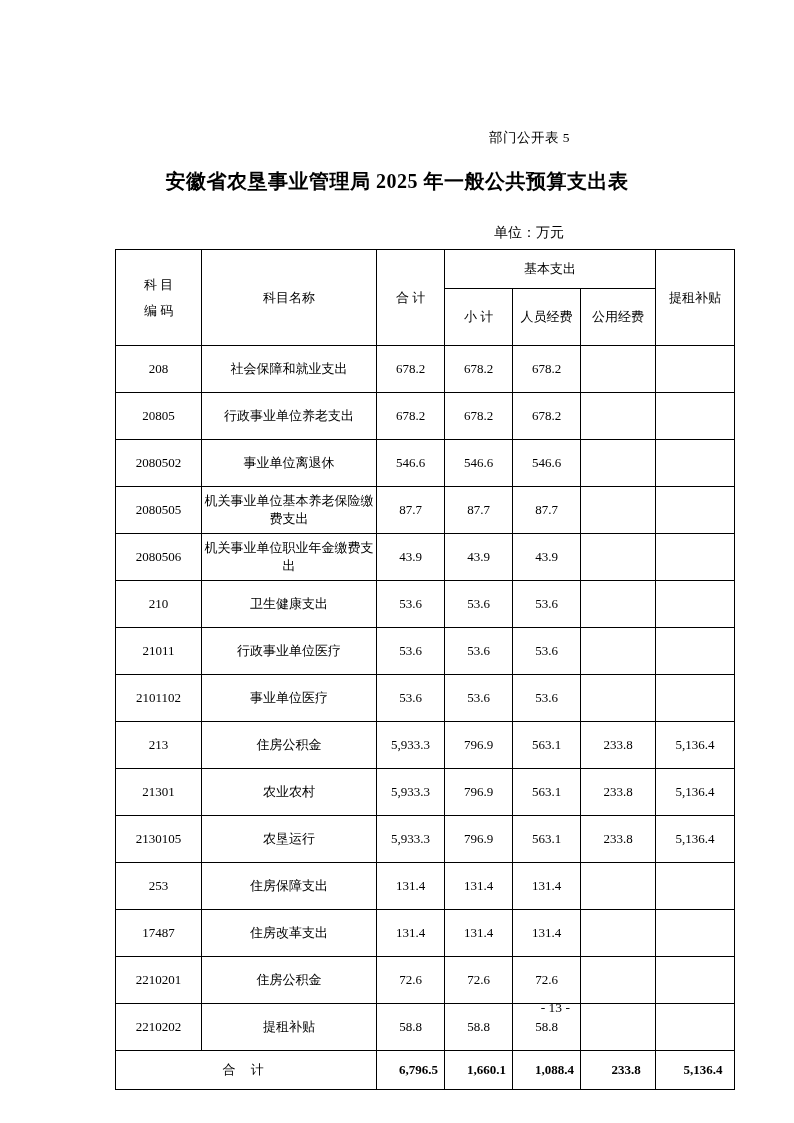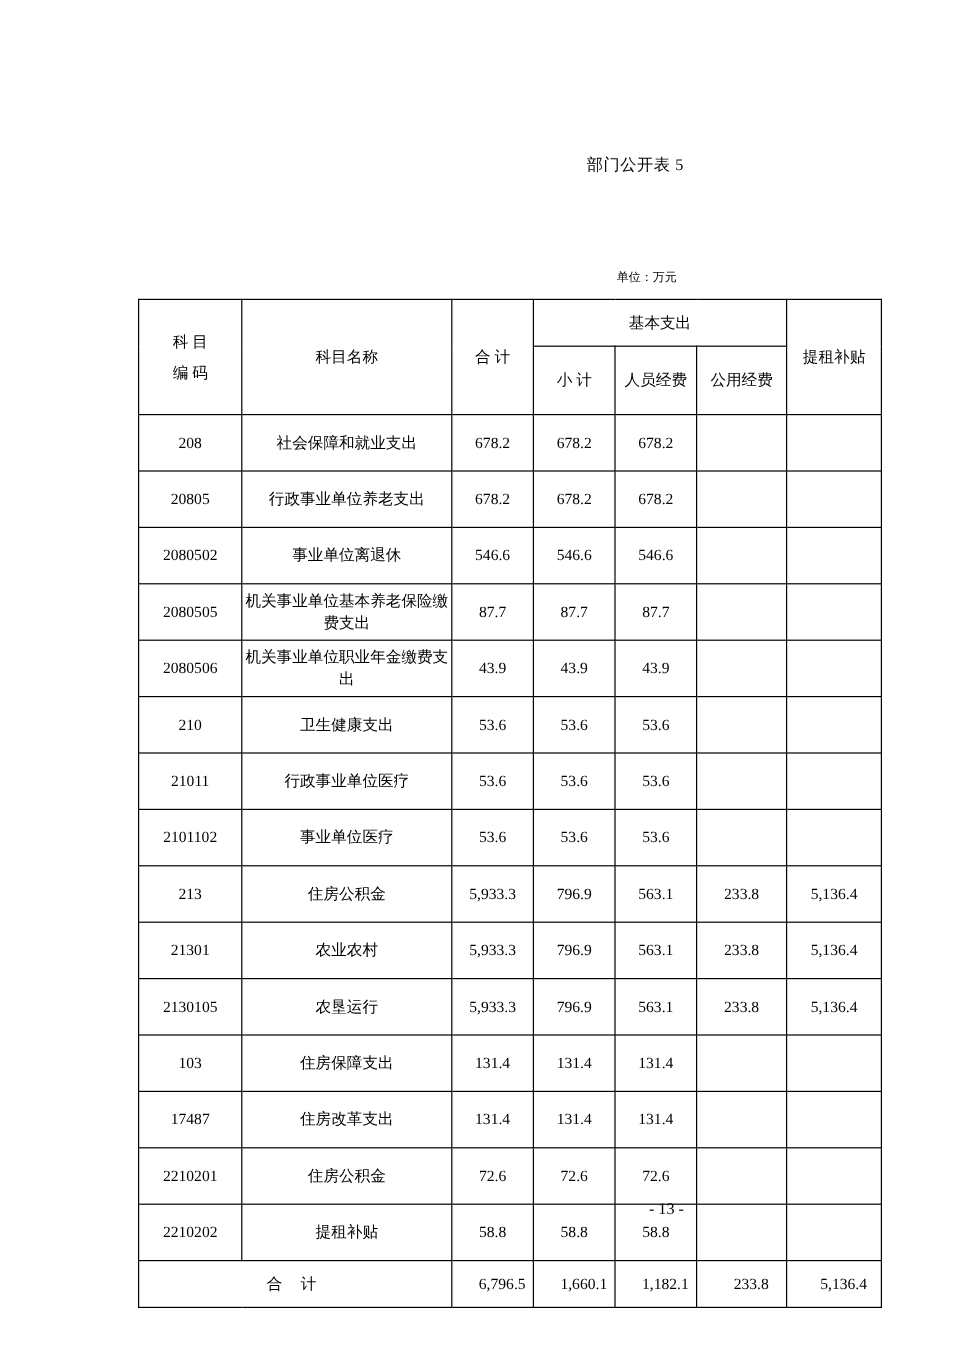--- a/index.html
+++ b/index.html
@@ -37,21 +37,21 @@
     text-align: center;
     font-size: 20px;
     font-weight: bold;
     font-family: "Liberation Serif", serif;
     letter-spacing: 0.5px;
   }
   .unit-note {
     position: absolute;
     top: 208px;
     right: 124px;
-    font-size: 10px;
+    font-size: 14px;
   }
   table.budget {
     position: absolute;
     top: 233px;
     left: 115px;
     width: 565px;
     border-collapse: collapse;
     table-layout: fixed;
   }
   table.budget td, table.budget th {
@@ -91,21 +91,21 @@
 
   .num {
     text-align: center;
     vertical-align: bottom;
     padding-bottom: 5px;
     font-size: 13.5px;
   }
   .total-row .num {
     vertical-align: middle;
     padding-bottom: 0;
-    font-weight: normal;
+    font-weight: bold;
     padding-left: 16px;
   }
   .total-label {
     letter-spacing: 6px;
     font-weight: bold;
     font-size: 14px;
   }
   .page-number {
     position: absolute;
     top: 984px;
@@ -113,20 +113,21 @@
     font-size: 13.5px;
   }
 </style>
 </head>
 <body>
 
 <div class="page">
 
   <div class="header-note">部门公开表 5</div>
 
+  <div class="doc-title">安徽省农垦事业管理局 2025 年一般公共预算支出表</div>
 
   <div class="unit-note">单位：万元</div>
 
   <table class="budget">
     <colgroup>
       <col class="col-code">
       <col class="col-name">
       <col class="col-total">
       <col class="col-sub">
       <col class="col-person">
@@ -245,21 +246,21 @@
         <tr class="body-row">
           <td class="code-l2">2130105</td>
           <td class="name-l2">农垦运行</td>
           <td class="num">5,933.3</td>
           <td class="num">796.9</td>
           <td class="num">563.1</td>
           <td class="num">233.8</td>
           <td class="num">5,136.4</td>
         </tr>
         <tr class="body-row">
-          <td class="code-l0">103</td>
+          <td class="code-l0">253</td>
           <td class="name-l0">住房保障支出</td>
           <td class="num">131.4</td>
           <td class="num">131.4</td>
           <td class="num">131.4</td>
           <td class="num"></td>
           <td class="num"></td>
         </tr>
         <tr class="body-row">
           <td class="code-l1">17487</td>
           <td class="name-l1">住房改革支出</td>
@@ -286,21 +287,21 @@
           <td class="num">58.8</td>
           <td class="num"></td>
           <td class="num"></td>
         </tr>
       </tbody>
     <tfoot>
       <tr class="total-row">
         <td colspan="2" class="total-label">合 计</td>
         <td class="num">6,796.5</td>
         <td class="num">1,660.1</td>
-        <td class="num">1,182.1</td>
+        <td class="num">1,088.4</td>
         <td class="num">233.8</td>
         <td class="num">5,136.4</td>
       </tr>
     </tfoot>
   </table>
 
   <div class="page-number">- 13 -</div>
 </div>
 
 </body></html>

